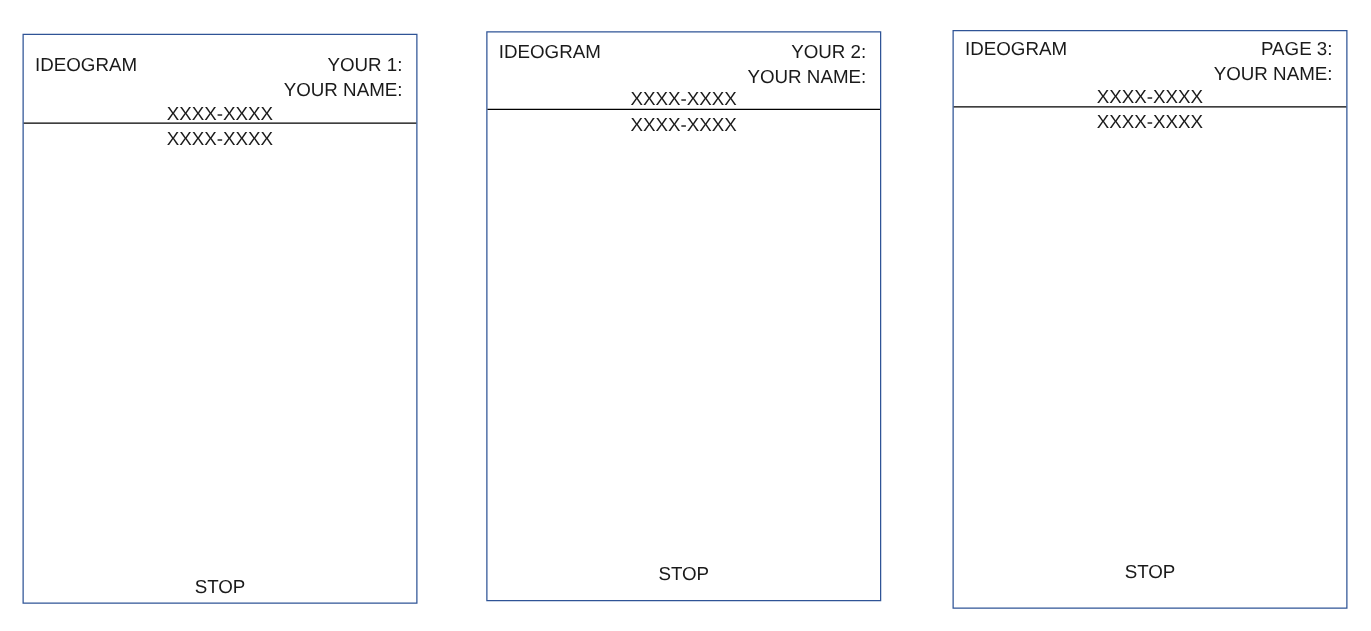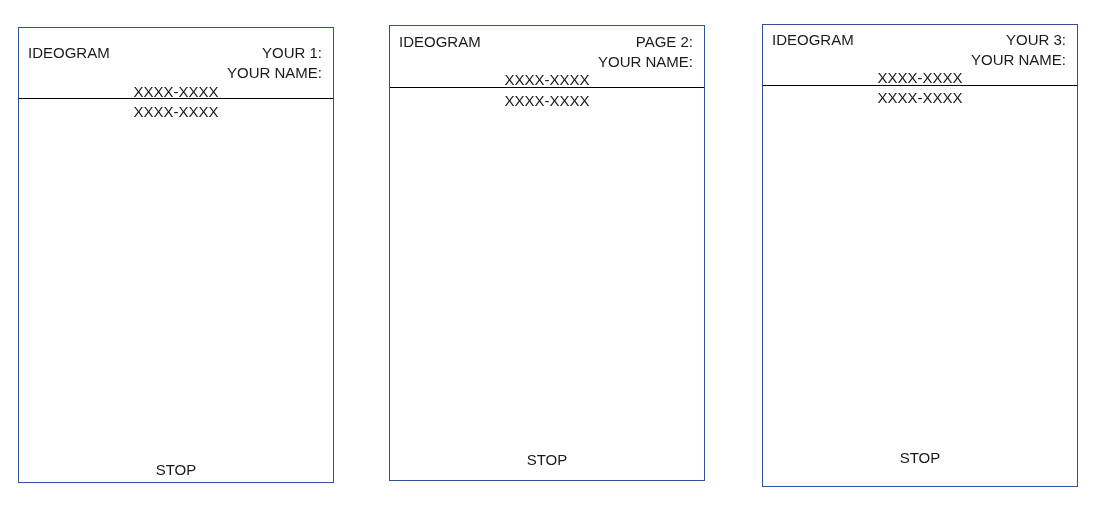--- a/index.html
+++ b/index.html
@@ -93,31 +93,31 @@
     <span class="page-label">YOUR 1:</span>
     <span class="name-label">YOUR NAME:</span>
     <span class="code-top">XXXX-XXXX</span>
     <div class="divider"></div>
     <span class="code-bottom">XXXX-XXXX</span>
     <span class="stop">STOP</span>
   </div>
 
   <div class="panel p2">
     <span class="title">IDEOGRAM</span>
-    <span class="page-label">PAGE 2:</span>
+    <span class="page-label">YOUR 2:</span>
     <span class="name-label">YOUR NAME:</span>
     <span class="code-top">XXXX-XXXX</span>
     <div class="divider"></div>
     <span class="code-bottom">XXXX-XXXX</span>
     <span class="stop">STOP</span>
   </div>
 
   <div class="panel p3">
     <span class="title">IDEOGRAM</span>
-    <span class="page-label">YOUR 3:</span>
+    <span class="page-label">PAGE 3:</span>
     <span class="name-label">YOUR NAME:</span>
     <span class="code-top">XXXX-XXXX</span>
     <div class="divider"></div>
     <span class="code-bottom">XXXX-XXXX</span>
     <span class="stop">STOP</span>
   </div>
 
 </div>
 
 </body></html>

